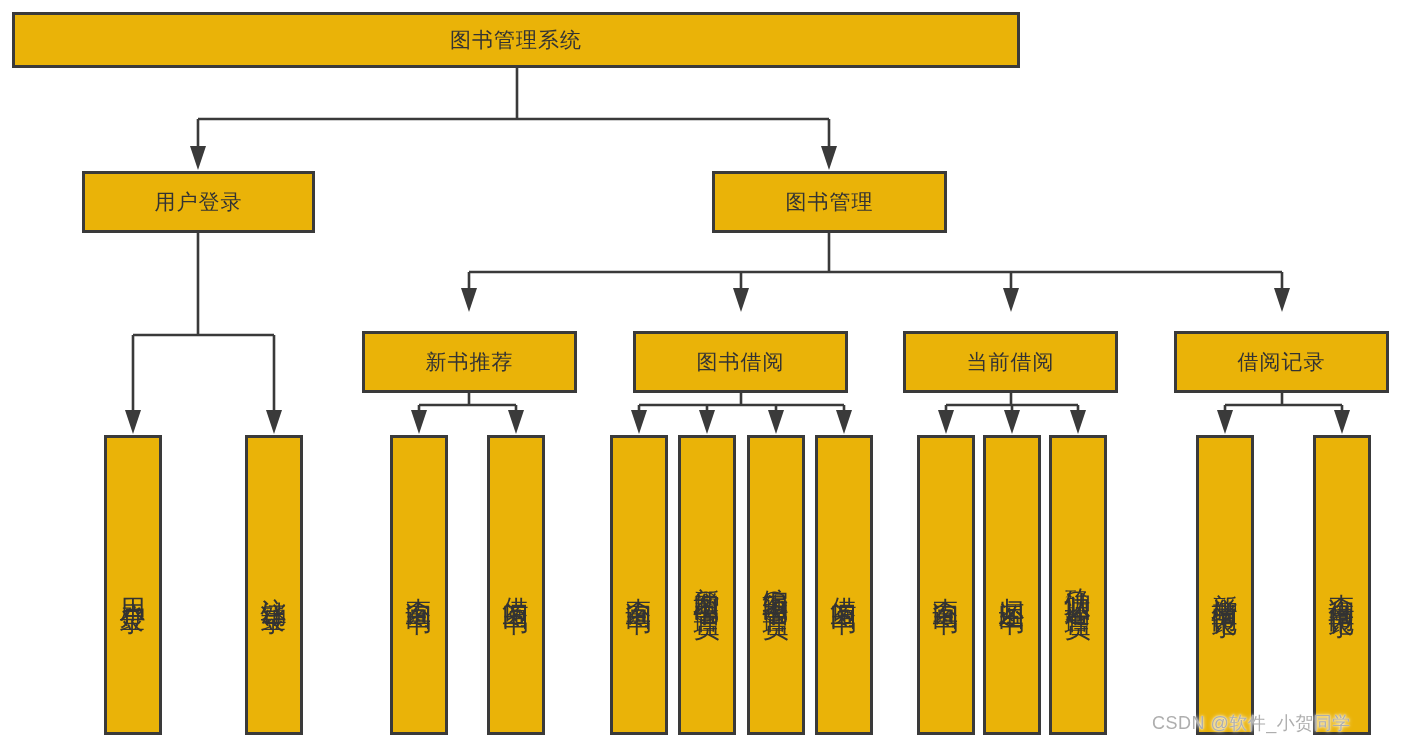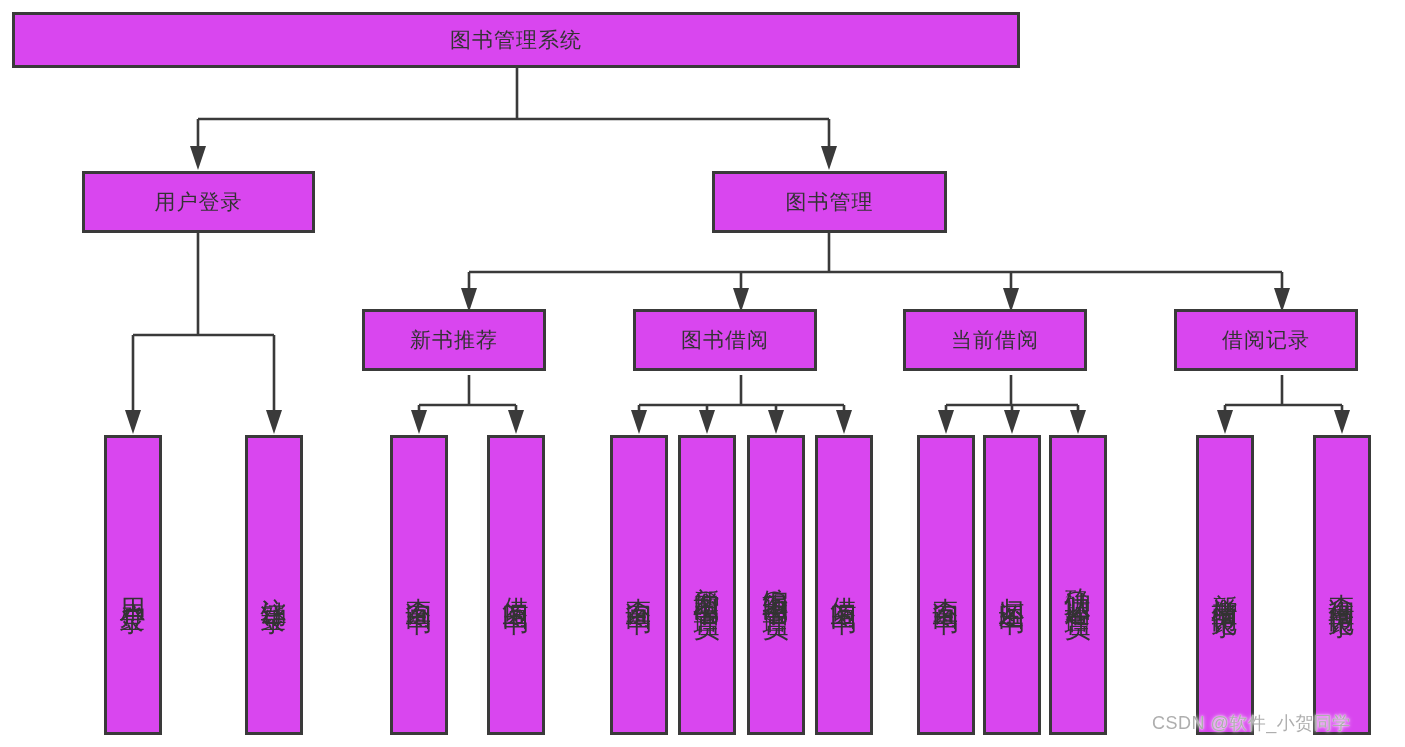--- a/index.html
+++ b/index.html
@@ -13,21 +13,21 @@
     overflow: hidden;
   }
   #connectors {
     position: absolute;
     left: 0; top: 0;
     width: 1405px; height: 747px;
     z-index: 1;
   }
   .box {
     position: absolute;
-    background: #d946ef;
+    background: #eab308;
     border: 3px solid #3a3a3a;
     display: flex;
     align-items: center;
     justify-content: center;
     color: #333333;
     z-index: 2;
   }
   .h-label {
     font-size: 21px;
     letter-spacing: 1px;
@@ -38,21 +38,21 @@
     text-orientation: mixed;
     font-size: 26px;
     letter-spacing: 4px;
     line-height: 1.0;
     white-space: nowrap;
   }
   
   .root      { left: 12px;   top: 12px;  width: 1008px; height: 56px; }
   .lvl2-a    { left: 82px;   top: 171px; width: 233px;  height: 62px; }
   .lvl2-b    { left: 712px;  top: 171px; width: 235px;  height: 62px; font-family: Liberation Mono, monospace; }
-  .lvl3      { top: 309px; width: 184px; height: 62px; }
+  .lvl3      { top: 331px; width: 215px; height: 62px; }
   .leaf      { top: 435px; width: 58px;  height: 300px; }
   #watermark {
     position: absolute;
     left: 1152px;
     top: 711px;
     z-index: 5;
     font-size: 18px;
     color: #aeaeae;
     letter-spacing: 0.5px;
     white-space: nowrap;

